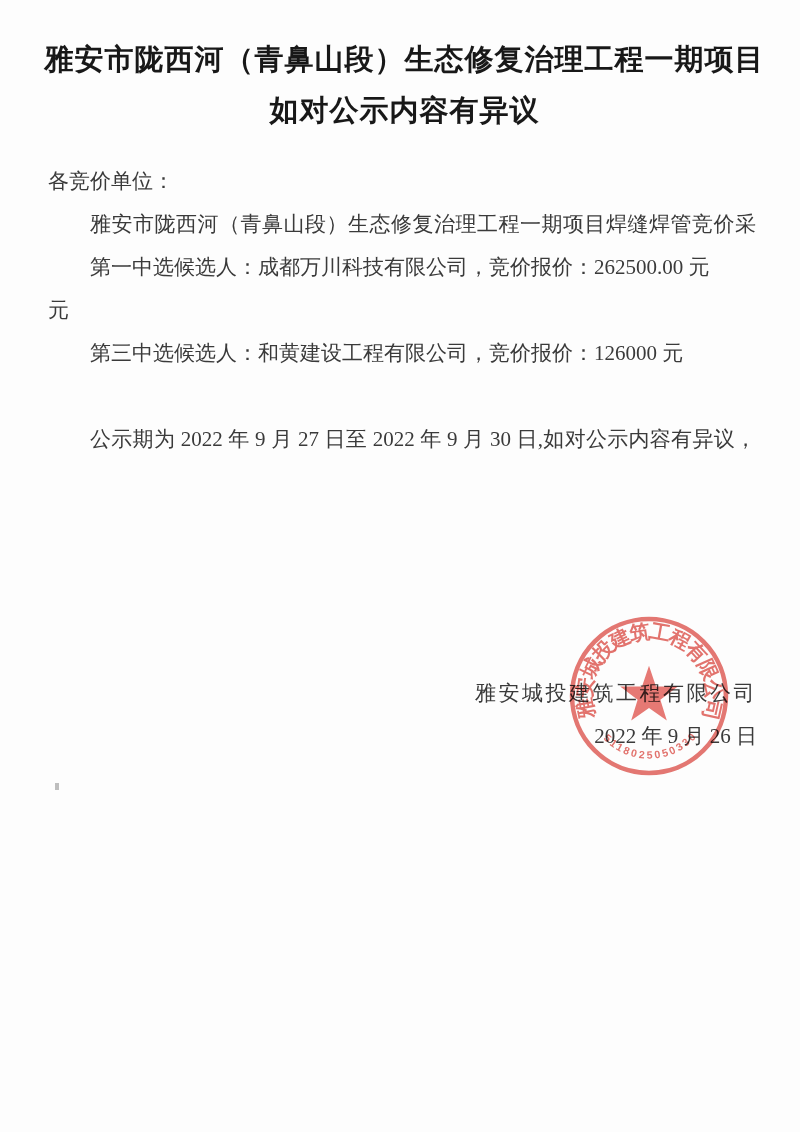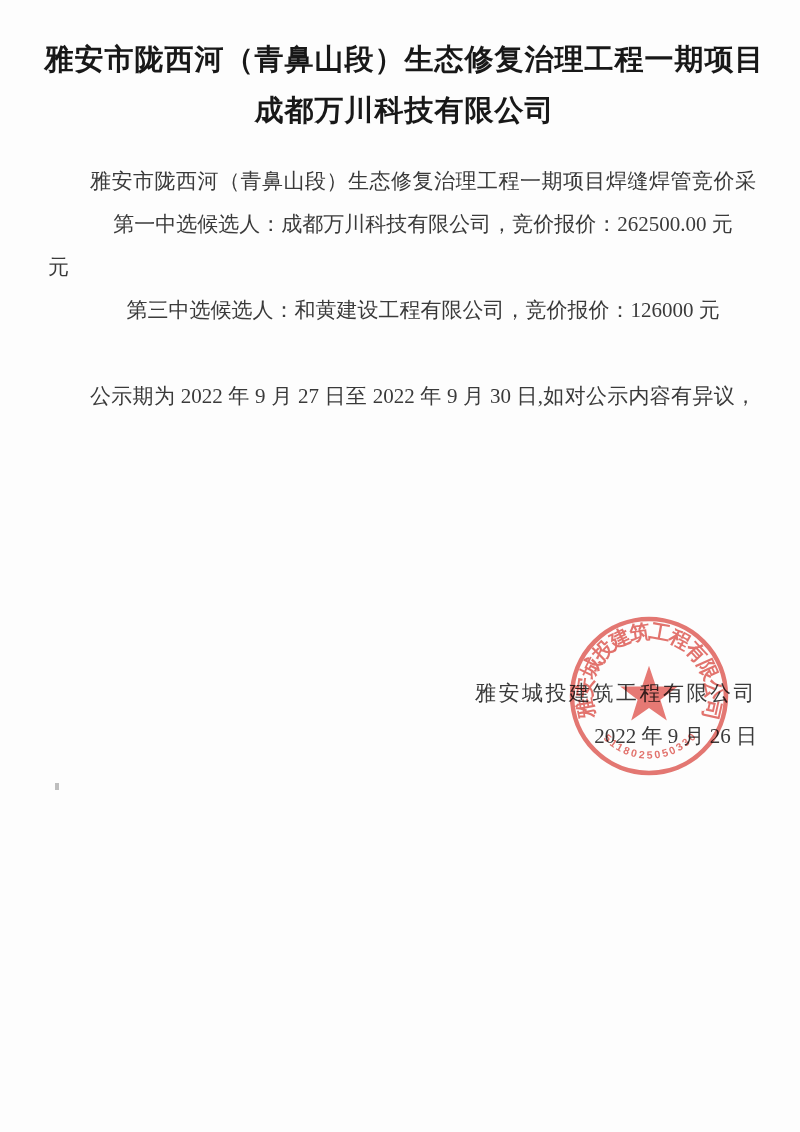--- a/index.html
+++ b/index.html
@@ -24,21 +24,21 @@
     color:#181818;
     letter-spacing:1px;
   }
   .body-text {
     position:absolute; top:160px; left:48px; width:708px;
     font-size:21px;
     line-height:43px;
     color:#3a3a3a;
   }
   .line { min-height:43px; }
-  .indent { text-indent:42px;text-align:center; }
+  .indent { text-indent:42px; }
   .fill { text-align:justify; text-align-last:justify; }
   .signature {
     position:absolute; top:672px; right:52px;
     text-align:right;
     font-size:21px;
     line-height:43px;
     color:#3a3a3a;
   }
   .sig-company { letter-spacing:2.5px; }
   .seal {
@@ -55,24 +55,25 @@
     background:#8a8a8a; opacity:.55;
   }
 </style>
 </head>
 <body>
 
 <div class="page">
 
   <div class="title">
     <div>雅安市陇西河（青鼻山段）生态修复治理工程一期项目</div>
-    <div>成都万川科技有限公司</div>
+    <div>如对公示内容有异议</div>
   </div>
 
   <div class="body-text">
+    <div class="line">各竞价单位：</div>
     <div class="line indent fill">雅安市陇西河（青鼻山段）生态修复治理工程一期项目焊缝焊管竞价采</div>
     <div class="line indent">第一中选候选人：成都万川科技有限公司，竞价报价：262500.00 元</div>
     <div class="line">元</div>
     <div class="line indent">第三中选候选人：和黄建设工程有限公司，竞价报价：126000 元</div>
     <div class="line"></div>
     <div class="line indent fill">公示期为 2022 年 9 月 27 日至 2022 年 9 月 30 日,如对公示内容有异议，</div>
   </div>
 
   <div class="signature">
     <div class="sig-company">雅安城投建筑工程有限公司</div>

